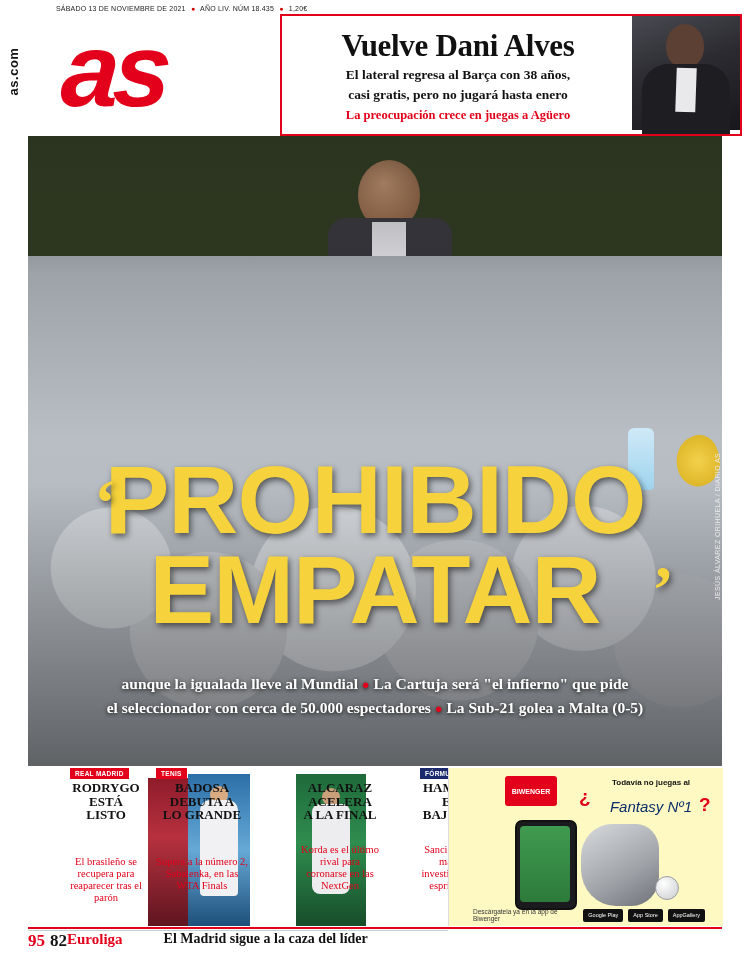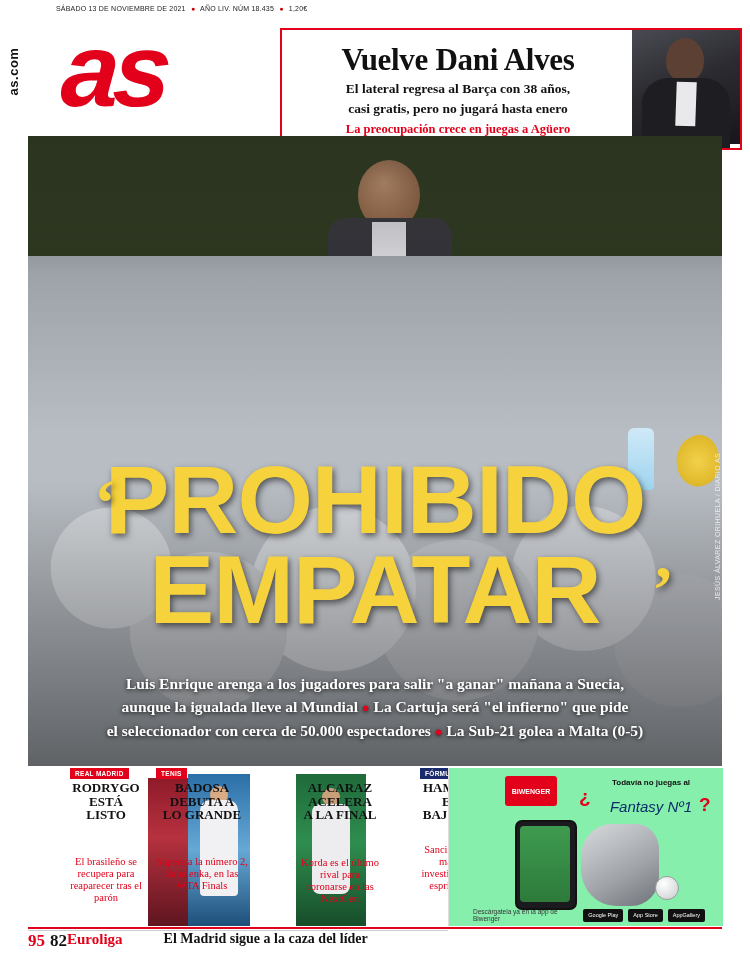--- a/index.html
+++ b/index.html
@@ -46,21 +46,21 @@
     font-size:104px;
     color:#e2001a;
     letter-spacing:-6px;
     line-height:96px;
     font-style:italic;
     transform:skewX(-4deg);
   }
 
   
   .teaser{
-    position:absolute;left:280px;top:28px;width:458px;height:118px;
+    position:absolute;left:280px;top:14px;width:458px;height:118px;
     border:2px solid #e2001a;
     background:#fff;
     overflow:hidden;
   }
   .teaser .photo{
     position:absolute;right:0;top:0;width:108px;height:114px;
     background:linear-gradient(160deg,#4a4a52 0%,#2b2b31 45%,#17171b 100%);
   }
   .teaser .photo:before{ 
     content:"";position:absolute;left:34px;top:8px;width:38px;height:44px;
@@ -243,21 +243,21 @@
     text-align:center;
   }
 
   .c1{left:0;width:84px;}
   .c1 .tag{left:6px;}
   .c1 h3{font-size:13px;}
   .c1 p{top:88px;}
   .c2{left:92px;width:92px;}
   .c2 p{top:88px;}
   .c3{left:236px;width:80px;text-decoration:underline;}
-  .c3 p{top:89px;}
+  .c3 p{top:76px;}
   .c4{left:356px;width:78px;}
   .c4 p{top:76px;}
 
   .photo1{
     position:absolute;left:84px;top:10px;width:40px;height:148px;
     background:linear-gradient(180deg,#8e1b2a 0%,#b7313f 40%,#5e1520 100%);
   }
   .photo2{
     position:absolute;left:124px;top:6px;width:62px;height:152px;
     background:linear-gradient(180deg,#2b6fa8 0%,#66a9d6 50%,#1d4f79 100%);
@@ -279,21 +279,21 @@
     background:#ededf0;border-radius:8px;
   }
   .photo3 .hd{
     position:absolute;left:26px;top:14px;width:18px;height:18px;border-radius:50%;
     background:#c9a07a;
   }
 
   
   .ad{
     position:absolute;left:448px;top:768px;width:274px;height:158px;
-    background:#86efac;border-left:1px solid #ddd;
+    background:#fef9c3;border-left:1px solid #ddd;
   }
   .ad .badge{
     position:absolute;left:56px;top:8px;width:52px;height:30px;
     background:#e2001a;border-radius:3px;color:#fff;
     font-size:7px;font-weight:bold;display:flex;align-items:center;justify-content:center;
   }
   .ad .q{
     position:absolute;font-size:19px;font-weight:bold;color:#e2001a;
   }
   .ad .qleft{left:130px;top:18px;}
@@ -415,21 +415,20 @@
   <div class="bighead">
     <div class="q1">‘</div>
     <div class="line">PROHIBIDO</div>
     <div class="line">EMPATAR</div>
     <div class="q2">’</div>
   </div>
 
   <div class="credit">JESÚS ÁLVAREZ ORIHUELA / DIARIO AS</div>
 
   <div class="subhead">
-    <div>Luis Enrique arenga a los jugadores para salir "a ganar" mañana a Suecia,</div>
     <div>
       <span>aunque la igualada lleve al Mundial</span>
       <span class="bullet">●</span>
       <span>La Cartuja será "el infierno" que pide</span>
     </div>
     <div>
       <span>el seleccionador con cerca de 50.000 espectadores</span>
       <span class="bullet">●</span>
       <span>La Sub-21 golea a Malta (0-5)</span>
     </div>

